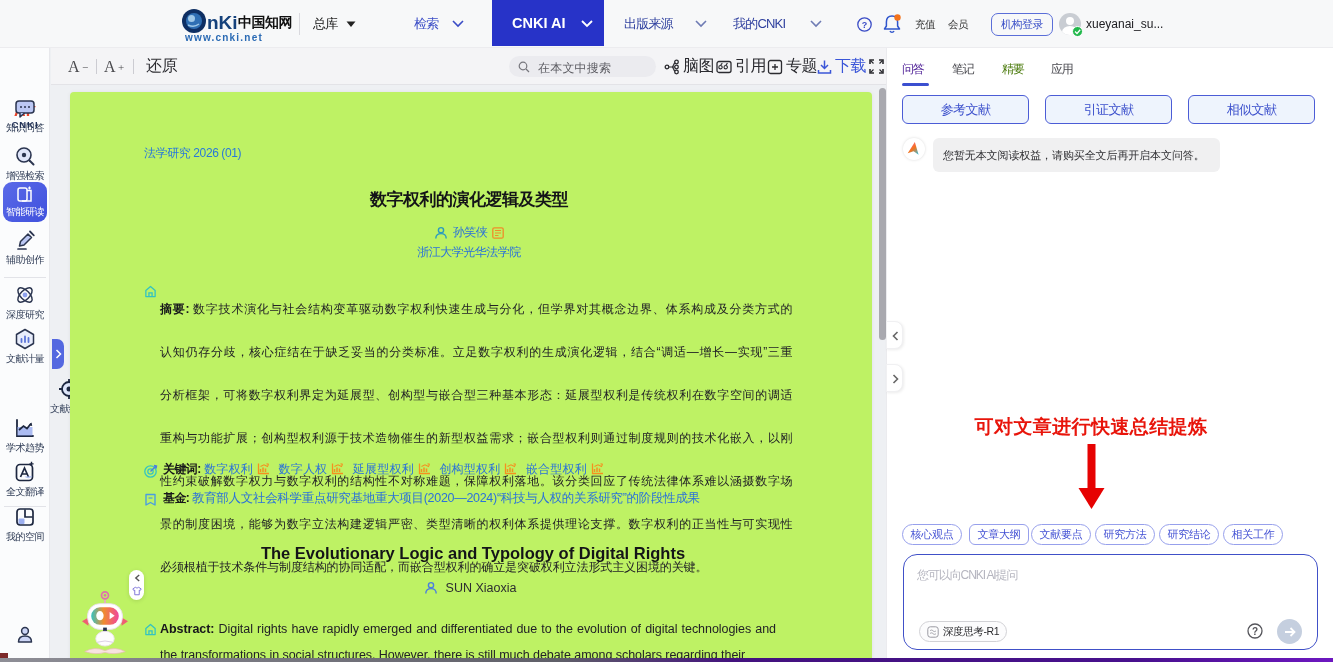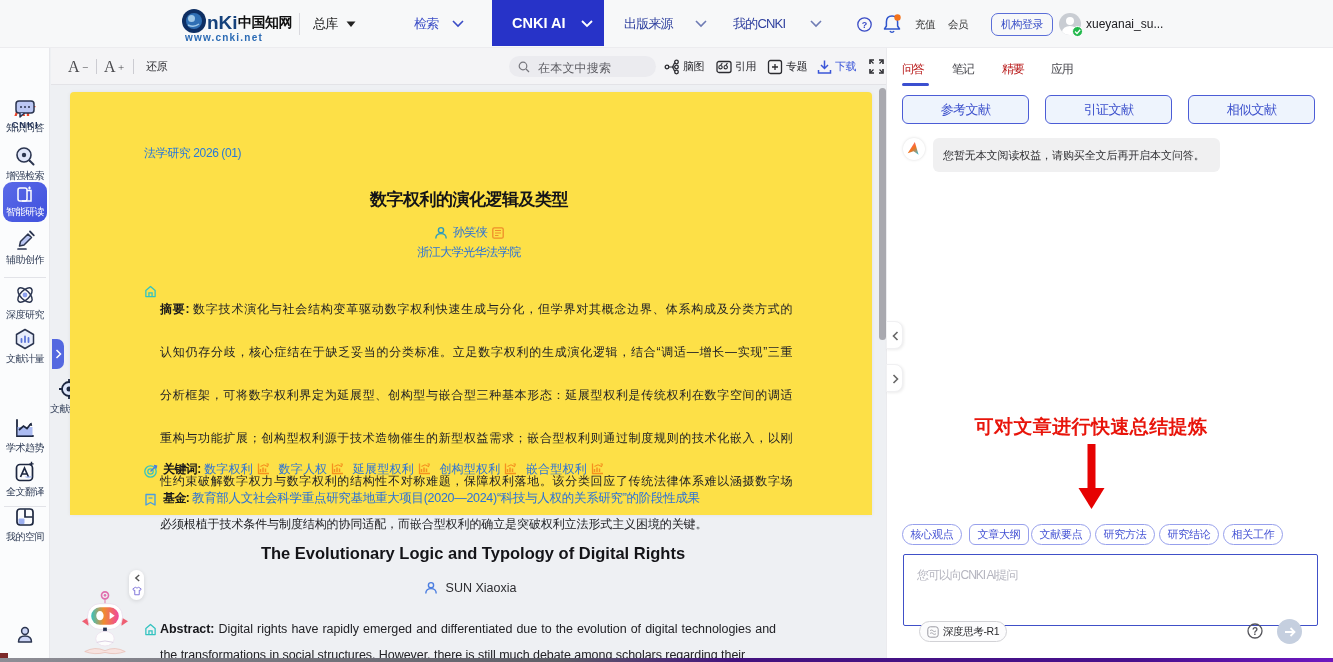--- a/index.html
+++ b/index.html
@@ -11,23 +11,23 @@
   #nav { position:absolute; left:0; top:0; width:1333px; height:48px; background:#f7f8f9; border-bottom:1px solid #ececef;padding-left:25px; }
   #nav .it { position:absolute; top:0; height:48px; line-height:48px; white-space:nowrap; }
   
   #side { position:absolute; left:0; top:48px; width:50px; height:614px; background:#fbfcfd; border-right:1px solid #e7e8ec; }
   .sitem { position:absolute; left:0; width:50px; text-align:center; }
   .sitem .lab { font-size:10px; letter-spacing:-0.5px; color:#2e3b55; display:block; margin-top:2px; }
   .sitem svg { margin:0 auto; }
   .sdiv { position:absolute; left:4px; width:42px; height:1px; background:#e2e3e8; }
   
   #tbar { position:absolute; left:51px; top:48px; width:835px; height:37px; background:#f4f4f6; border-bottom:1px solid #e3e3e7; }
-  .ticon { position:absolute; top:0; height:37px; display:flex; align-items:center; gap:3px; font-size:11px; letter-spacing:-0.6px; color:#2b2b30; }
+  .ticon { position:absolute; top:0; height:37px; display:flex; align-items:center; gap:3px; font-size:16px; letter-spacing:-0.6px; color:#2b2b30; }
   
-  #page { position:absolute; left:70px; top:92px; width:802px; height:423px; background:#fde047; border-radius:4px 4px 0 0; box-shadow:0 0 4px rgba(0,0,0,0.06); }
+  #page { position:absolute; left:70px; top:92px; width:802px; height:570px; background:#bef264; border-radius:4px 4px 0 0; box-shadow:0 0 4px rgba(0,0,0,0.06); }
   #doc { position:absolute; left:0; top:0; width:802px; height:570px; overflow:hidden; color:#1f1f23; }
   .cjk { font-size:12px; letter-spacing:-0.6px; }
   .blue { color:#2b72d9; }
   
   #rp { position:absolute; left:886px; top:48px; width:447px; height:614px; background:#fff; border-left:1px solid #ebebee; }
   .rbtn { top:95px; width:127px; height:29px; background:#eef4fd; border:1px solid #4b5cd6; border-radius:6px; font-size:13px; letter-spacing:-0.6px; font-weight:500; color:#3c50cc; text-align:center; line-height:27px; }
   .chip { top:524px; width:60px; height:21px; border:1px solid #97a0ec; border-radius:11px; background:#fff; font-size:11px; letter-spacing:-0.2px; color:#4452d4; line-height:19px; text-align:center; }
   .kwi { display:inline-block; vertical-align:-2px; margin:0 5px 0 4px; }
   .jline div { line-height:25px; text-align:justify; text-align-last:justify;margin-top:18px; }
 </style>
@@ -263,20 +263,21 @@
     <svg class="abs" style="left:74px; top:193px;" width="13" height="13" viewBox="0 0 14 14">
         <path d="M2 6 L7 1.5 L12 6 L12 12.5 L2 12.5 Z" fill="none" stroke="#35c3c0" stroke-width="1.4" stroke-linejoin="round"></path>
         <path d="M5.3 12.5 L5.3 8.5 L8.7 8.5 L8.7 12.5" fill="none" stroke="#35c3c0" stroke-width="1.4"></path>
       </svg>
     <div class="abs cjk jline" style="left:90px; top:187px; width:632px; color:#222226;">
       <div><b style="color:#17171b;">摘要:</b> 数字技术演化与社会结构变革驱动数字权利快速生成与分化，但学界对其概念边界、体系构成及分类方式的</div>
       <div>认知仍存分歧，核心症结在于缺乏妥当的分类标准。立足数字权利的生成演化逻辑，结合“调适—增长—实现”三重</div>
       <div>分析框架，可将数字权利界定为延展型、创构型与嵌合型三种基本形态：延展型权利是传统权利在数字空间的调适</div>
       <div>重构与功能扩展；创构型权利源于技术造物催生的新型权益需求；嵌合型权利则通过制度规则的技术化嵌入，以刚</div>
       <div>性约束破解数字权力与数字权利的结构性不对称难题，保障权利落地。该分类回应了传统法律体系难以涵摄数字场</div>
+      <div>景的制度困境，能够为数字立法构建逻辑严密、类型清晰的权利体系提供理论支撑。数字权利的正当性与可实现性</div>
       <div style="text-align-last:auto; letter-spacing:-0.1px;">必须根植于技术条件与制度结构的协同适配，而嵌合型权利的确立是突破权利立法形式主义困境的关键。</div>
     </div>
 
     <svg class="abs" style="left:74px; top:372px;" width="14" height="14" viewBox="0 0 14 14">
         <circle cx="6.5" cy="7.5" r="5.7" fill="none" stroke="#35c3c0" stroke-width="1.3"></circle>
         <circle cx="6.5" cy="7.5" r="2.7" fill="none" stroke="#35c3c0" stroke-width="1.2"></circle>
         <path d="M6.5 7.5 L12 2 M10 1.5 L12.5 2 L12 4.5" fill="none" stroke="#4a7de0" stroke-width="1.4"></path>
       </svg>
     <div class="abs cjk" style="left:93px; top:365px; line-height:25px;"><b style="color:#17171b;">关键词:</b><span class="blue" style="letter-spacing:0.2px;"> 数字权利</span><svg class="kwi" width="13" height="13" viewBox="0 0 13 13">
           <path d="M1.5 1.5 L1.5 11.5 L12 11.5" fill="none" stroke="#f5901f" stroke-width="1.3"></path>
@@ -358,23 +359,23 @@
 <div class="abs" style="left:879px; top:88px; width:7px; height:252px; background:#a9a9af; border-radius:4px;"></div>
 
 <div class="abs" style="left:52px; top:339px; width:12px; height:30px; background:#5468e0; border-radius:0 7px 7px 0;">
   <svg class="abs" style="left:3px; top:10px;" width="7" height="10">
       <path d="M1.5 1 L5.5 5 L1.5 9" stroke="#fff" stroke-width="1.5" fill="none"></path>
     </svg>
 </div>
 
 <div id="rp"></div>
 
-<div class="abs" style="left:902px; top:61px; font-size:12px; letter-spacing:-1.2px; color:#b91c1c; font-weight:500;">问答</div>
+<div class="abs" style="left:902px; top:61px; font-size:12px; letter-spacing:-1.2px; color:#4c1d95; font-weight:500;">问答</div>
 <div class="abs" style="left:952px; top:61px; font-size:12px; letter-spacing:-1.2px; color:#4a4a50;">笔记</div>
-<div class="abs" style="left:1002px; top:61px; font-size:12px; letter-spacing:-1.2px; color:#b91c1c;">精要</div>
+<div class="abs" style="left:1002px; top:61px; font-size:12px; letter-spacing:-1.2px; color:#4d7c0f;">精要</div>
 <div class="abs" style="left:1051px; top:61px; font-size:12px; letter-spacing:-1.2px; color:#4a4a50;">应用</div>
 <div class="abs" style="left:902px; top:83px; width:27px; height:2.5px; background:#3b4fd0; border-radius:2px;"></div>
 
 <div class="abs rbtn" style="left:902px;">参考文献</div>
 <div class="abs rbtn" style="left:1045px;">引证文献</div>
 <div class="abs rbtn" style="left:1188px;">相似文献</div>
 
 <div class="abs" style="left:903px; top:138px; width:22px; height:22px; border-radius:50%; background:#fff; box-shadow:0 0 3px rgba(0,0,0,0.15);">
   <svg class="abs" style="left:4px; top:3px;" width="14" height="15" viewBox="0 0 14 15">
     <defs>
@@ -395,21 +396,21 @@
     <path d="M0.5 44 L26.5 44 L13.5 65 Z" fill="#e60202"></path>
   </svg>
 
 <div class="abs chip" style="left:902px;">核心观点</div>
 <div class="abs chip" style="left:969px;border-radius:6px;">文章大纲</div>
 <div class="abs chip" style="left:1031px;">文献要点</div>
 <div class="abs chip" style="left:1095px;">研究方法</div>
 <div class="abs chip" style="left:1159px;">研究结论</div>
 <div class="abs chip" style="left:1223px;">相关工作</div>
 
-<div class="abs" style="left:903px; top:554px; width:415px; height:72px; border:1.5px solid #4050c8; border-radius:2px; background:#fff;">
+<div class="abs" style="left:903px; top:554px; width:415px; height:96px; border:1.5px solid #4050c8; border-radius:14px; background:#fff;">
   <div class="abs" style="left:13px; top:12px; font-size:12px; letter-spacing:-1.1px; color:#b5b5bf;">您可以向CNKI AI提问</div>
   <div class="abs" style="left:15px; top:66px; height:21px; border:1px solid #d2d2d6; border-radius:11px; background:#fcfcfd; display:flex; align-items:center; padding:0 7px; gap:4px;">
     <svg width="12" height="12" viewBox="0 0 12 12">
         <rect x="0.8" y="0.8" width="10.4" height="10.4" rx="2.5" fill="none" stroke="#9a9aa2" stroke-width="1"></rect>
         <path d="M3 4.8 C4 3.8 5 3.8 6 4.8 C7 5.8 8 5.8 9 4.8 M3 7.6 C4 6.6 5 6.6 6 7.6 C7 8.6 8 8.6 9 7.6" fill="none" stroke="#9a9aa2" stroke-width="0.9"></path>
       </svg>
     <span style="font-size:10.5px; letter-spacing:-0.4px; color:#2a2a2e;">深度思考-R1</span>
   </div>
   <svg class="abs" style="left:343px; top:68px;" width="16" height="16">
       <circle cx="8" cy="8" r="7" fill="none" stroke="#55555b" stroke-width="1.3"></circle>

